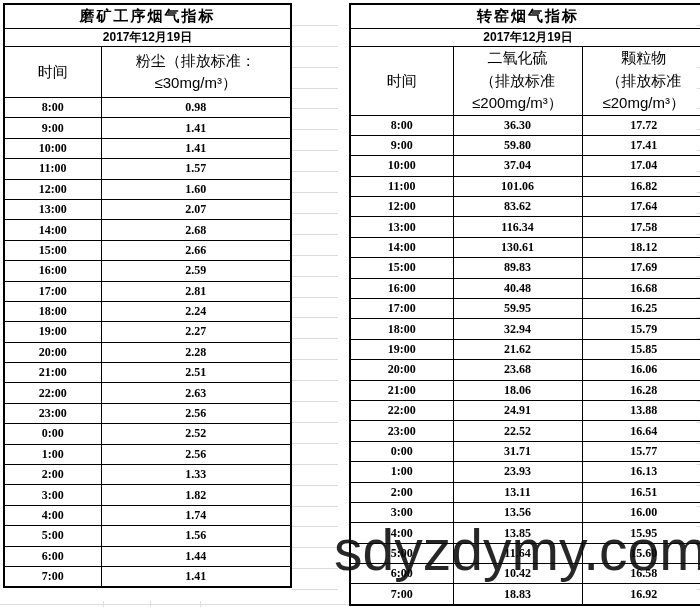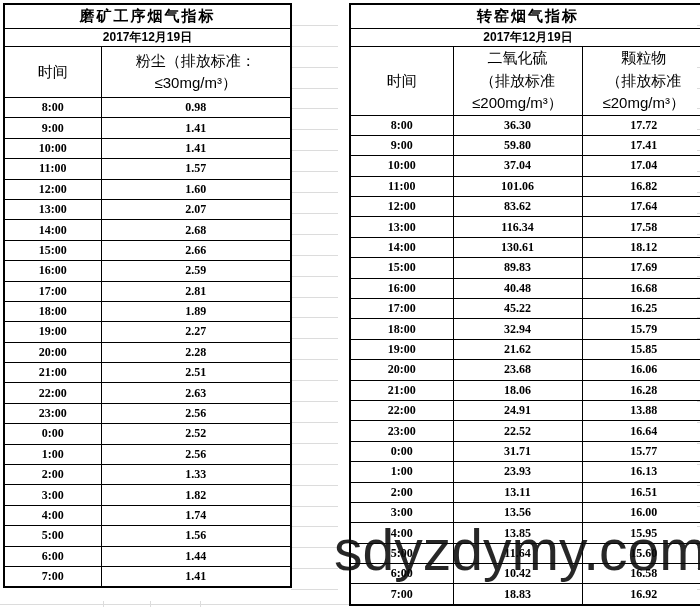--- a/index.html
+++ b/index.html
@@ -101,21 +101,21 @@
         <tr class="data-row">
           <td>16:00</td>
           <td>2.59</td>
         </tr>
         <tr class="data-row">
           <td>17:00</td>
           <td>2.81</td>
         </tr>
         <tr class="data-row">
           <td>18:00</td>
-          <td>1.89</td>
+          <td>2.24</td>
         </tr>
         <tr class="data-row">
           <td>19:00</td>
           <td>2.27</td>
         </tr>
         <tr class="data-row">
           <td>20:00</td>
           <td>2.28</td>
         </tr>
         <tr class="data-row">
@@ -227,21 +227,21 @@
           <td>89.83</td>
           <td>17.69</td>
         </tr>
         <tr class="data-row">
           <td>16:00</td>
           <td>40.48</td>
           <td>16.68</td>
         </tr>
         <tr class="data-row">
           <td>17:00</td>
-          <td>45.22</td>
+          <td>59.95</td>
           <td>16.25</td>
         </tr>
         <tr class="data-row">
           <td>18:00</td>
           <td>32.94</td>
           <td>15.79</td>
         </tr>
         <tr class="data-row">
           <td>19:00</td>
           <td>21.62</td>

